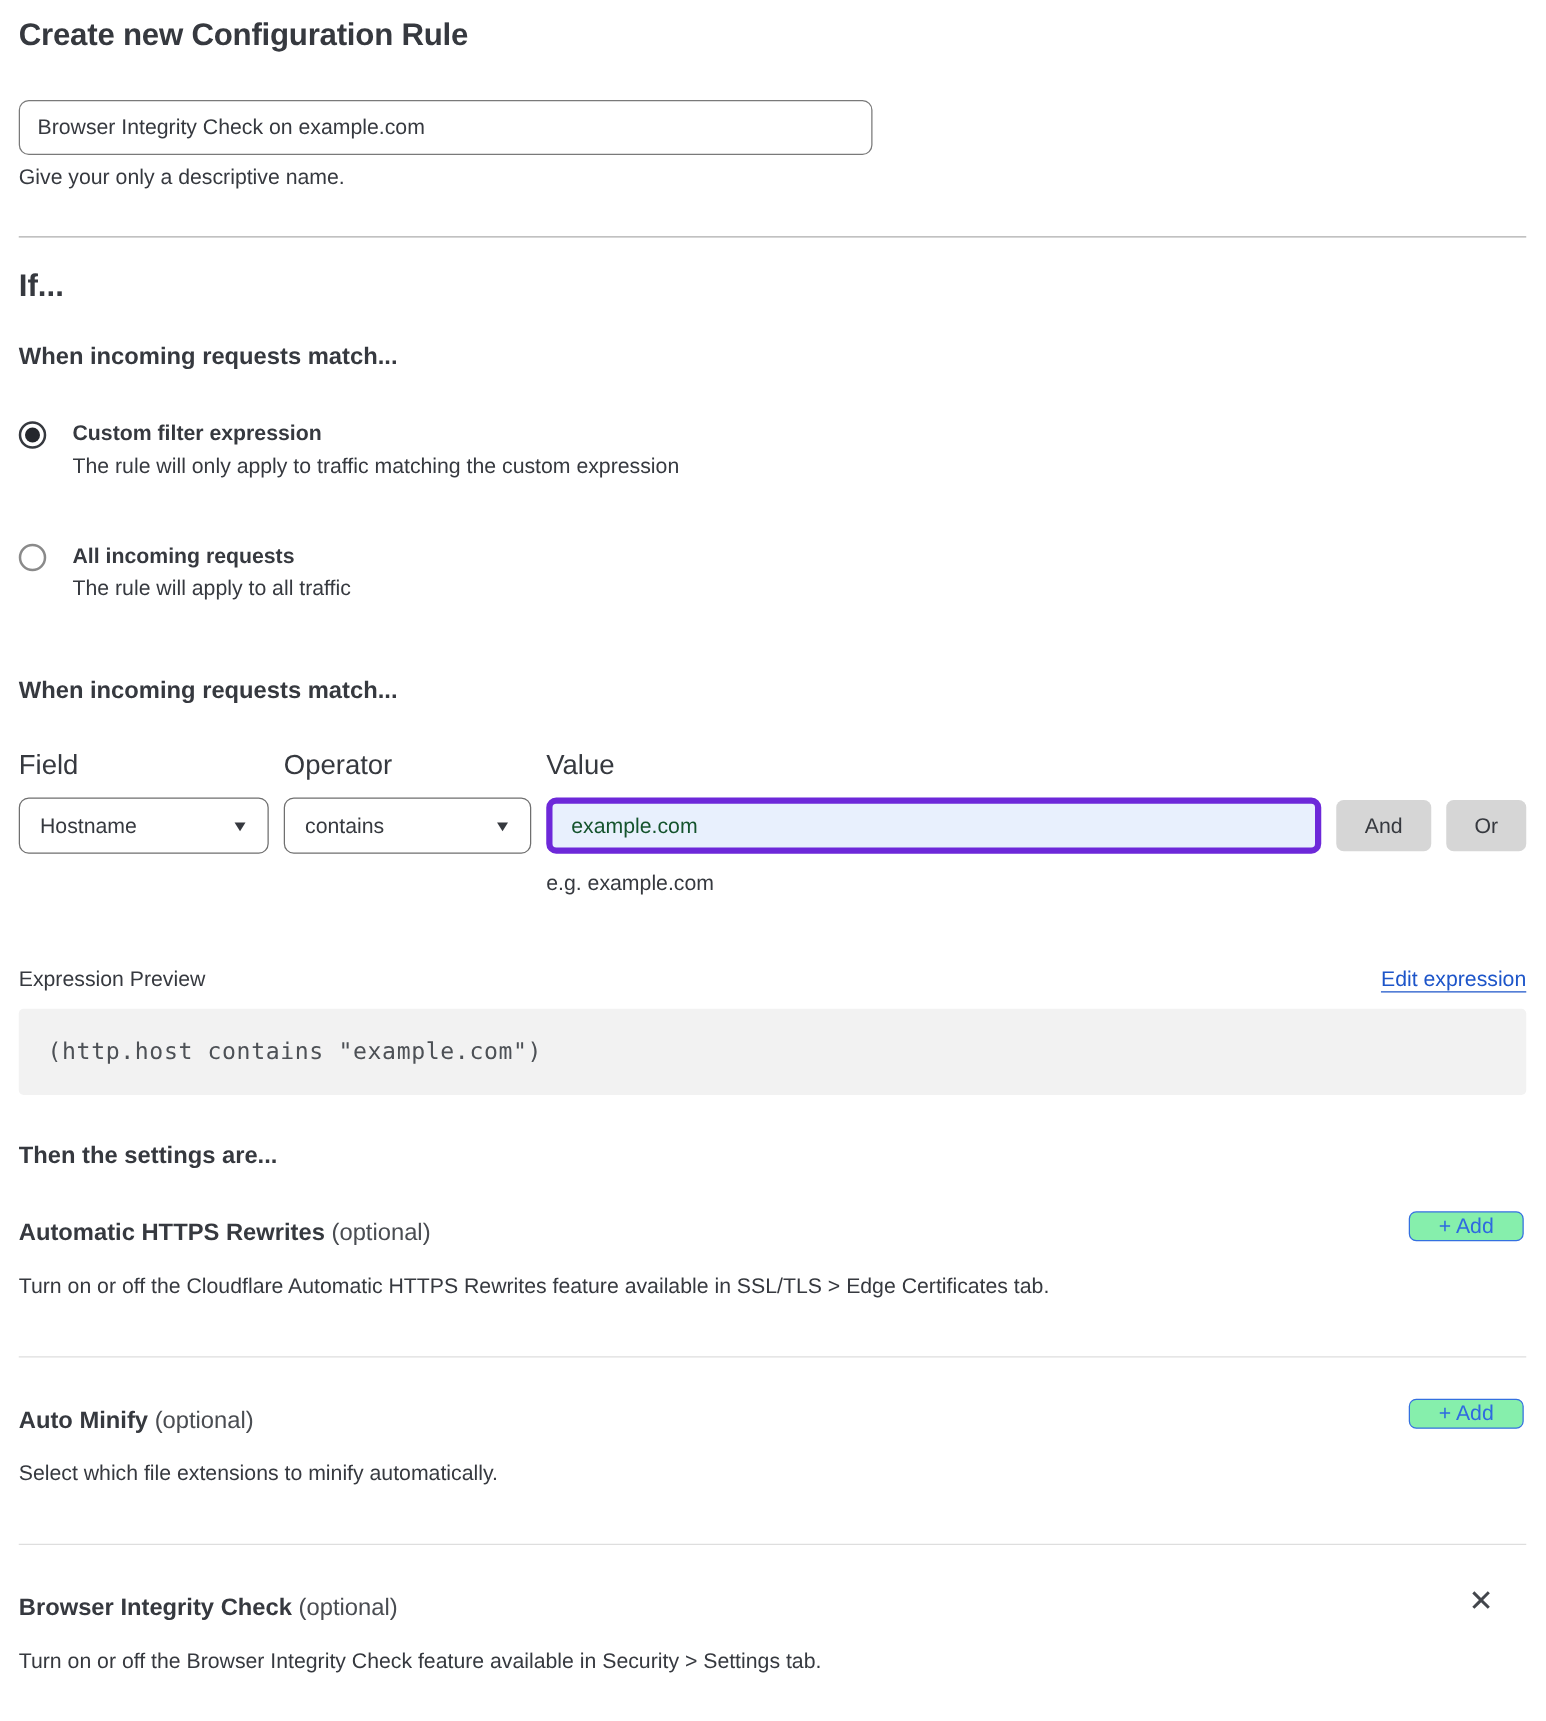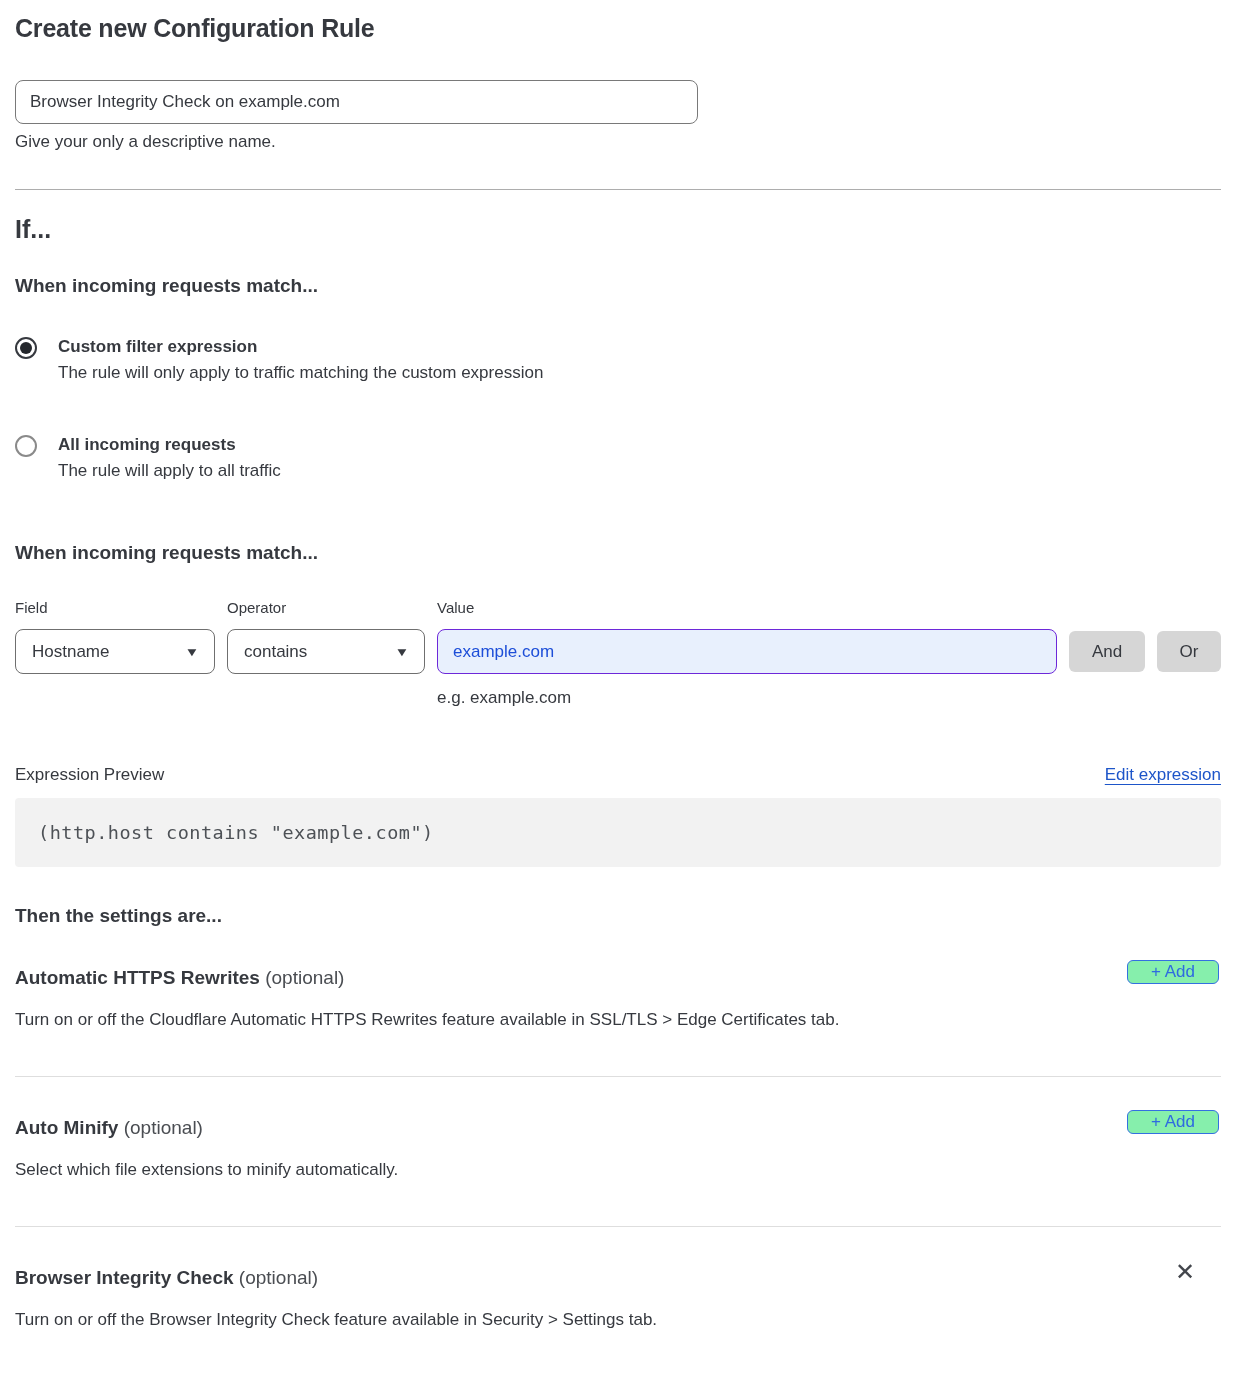--- a/index.html
+++ b/index.html
@@ -89,44 +89,44 @@
 
   
   .builder-heading { margin-top: 58px; }
   .builder-grid {
     margin-top: 35px;
     display: grid;
     grid-template-columns: 200px 198px 620px 76px 64px;
     column-gap: 12px;
     align-items: end;
   }
-  .col-label { font-size: 15px; margin-bottom: 13px; }
+  .col-label { font-size: 22px; margin-bottom: 13px; }
   .select-box {
     height: 45px;
     border: 1px solid #6f6f6f;
     border-radius: 8px;
     background: #ffffff;
     display: flex;
     align-items: center;
     justify-content: space-between;
     padding: 0 16px;
     font-size: 17px;
     cursor: pointer;
     text-align: right;
   }
   .select-chevron { font-size: 12px; color: #36393f; transform: scaleX(1.25); }
   .value-input {
     display: block;
     width: 100%;
     height: 45px;
-    border: 1px solid #6d28d9;
+    border: 5px solid #6d28d9;
     border-radius: 8px;
     padding: 0 15px;
     font-size: 17px;
-    color: #1d4ed8;
+    color: #14532d;
     background: #e8f0fd;
     font-family: "Liberation Sans", "DejaVu Sans", sans-serif;
     outline: none;
   }
   .conj-btn {
     height: 41px;
     margin-bottom: 2px;
     border: none;
     border-radius: 6px;
     background: #d6d6d6;

